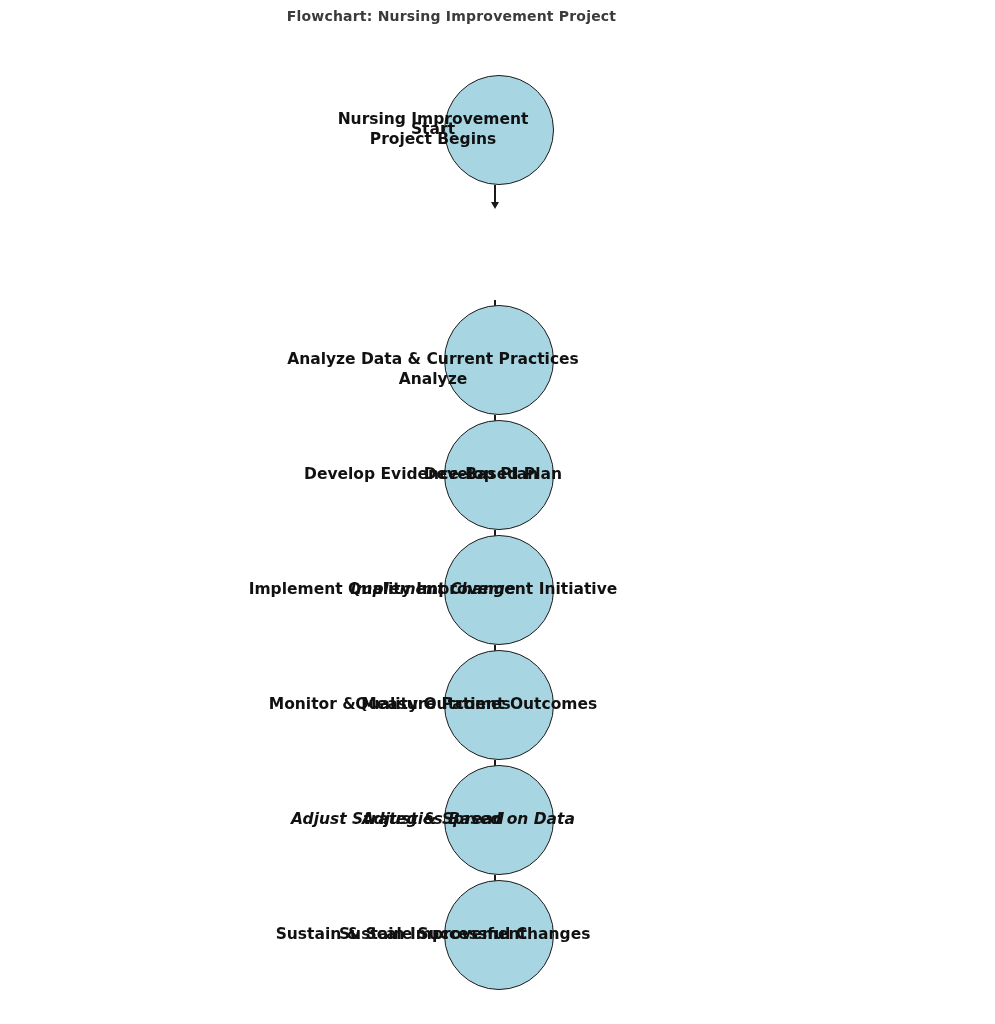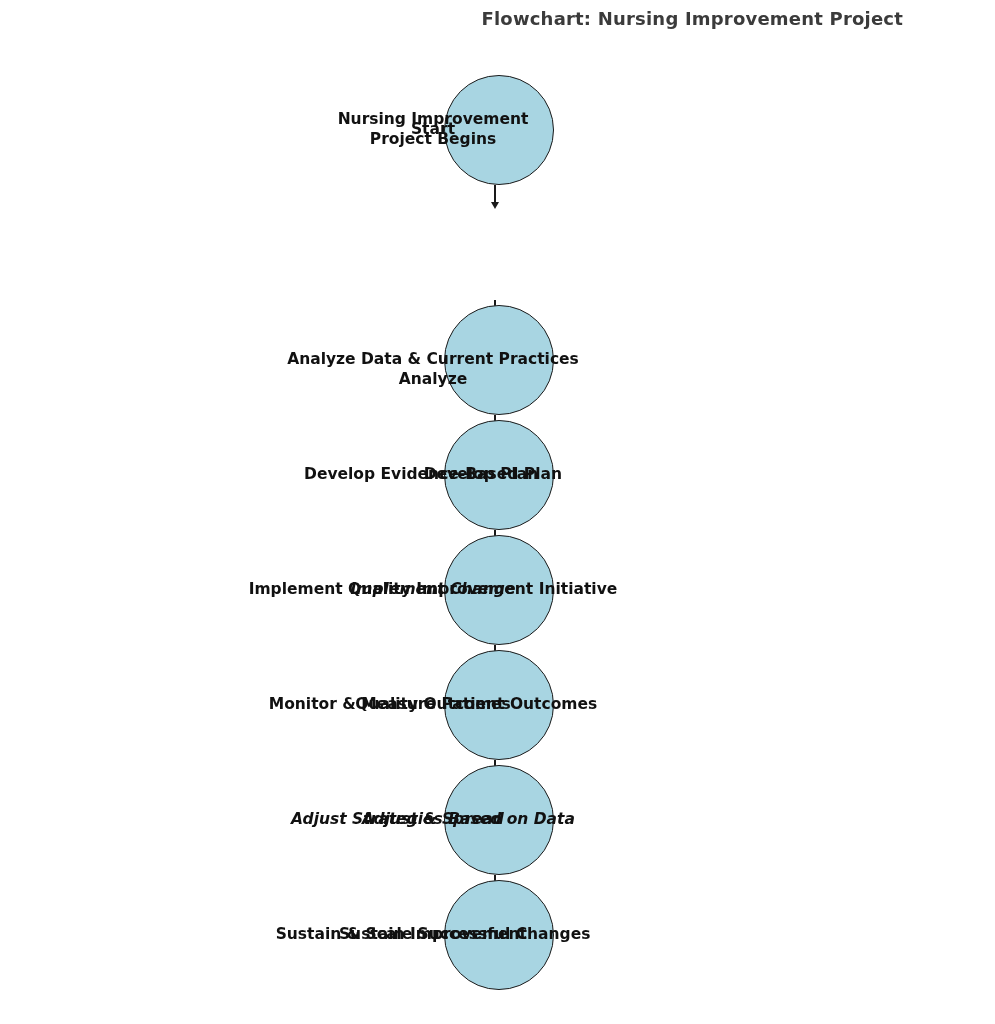--- a/index.html
+++ b/index.html
@@ -12,22 +12,22 @@
     height: 1024px;
     font-family: "DejaVu Sans", sans-serif;
     position: relative;
     overflow: hidden;
   }
   #page-title {
     position: absolute;
     top: 8px;
     left: 0;
     width: 903px;
-    text-align: right;
-    font-size: 18px;
+    text-align: center;
+    font-size: 14px;
     font-weight: bold;
     color: #3b3b3b;
     letter-spacing: 0.2px;
   }
   #flow {
     position: absolute;
     top: 55px;
     left: 0;
     width: 995px;
     height: 969px;

